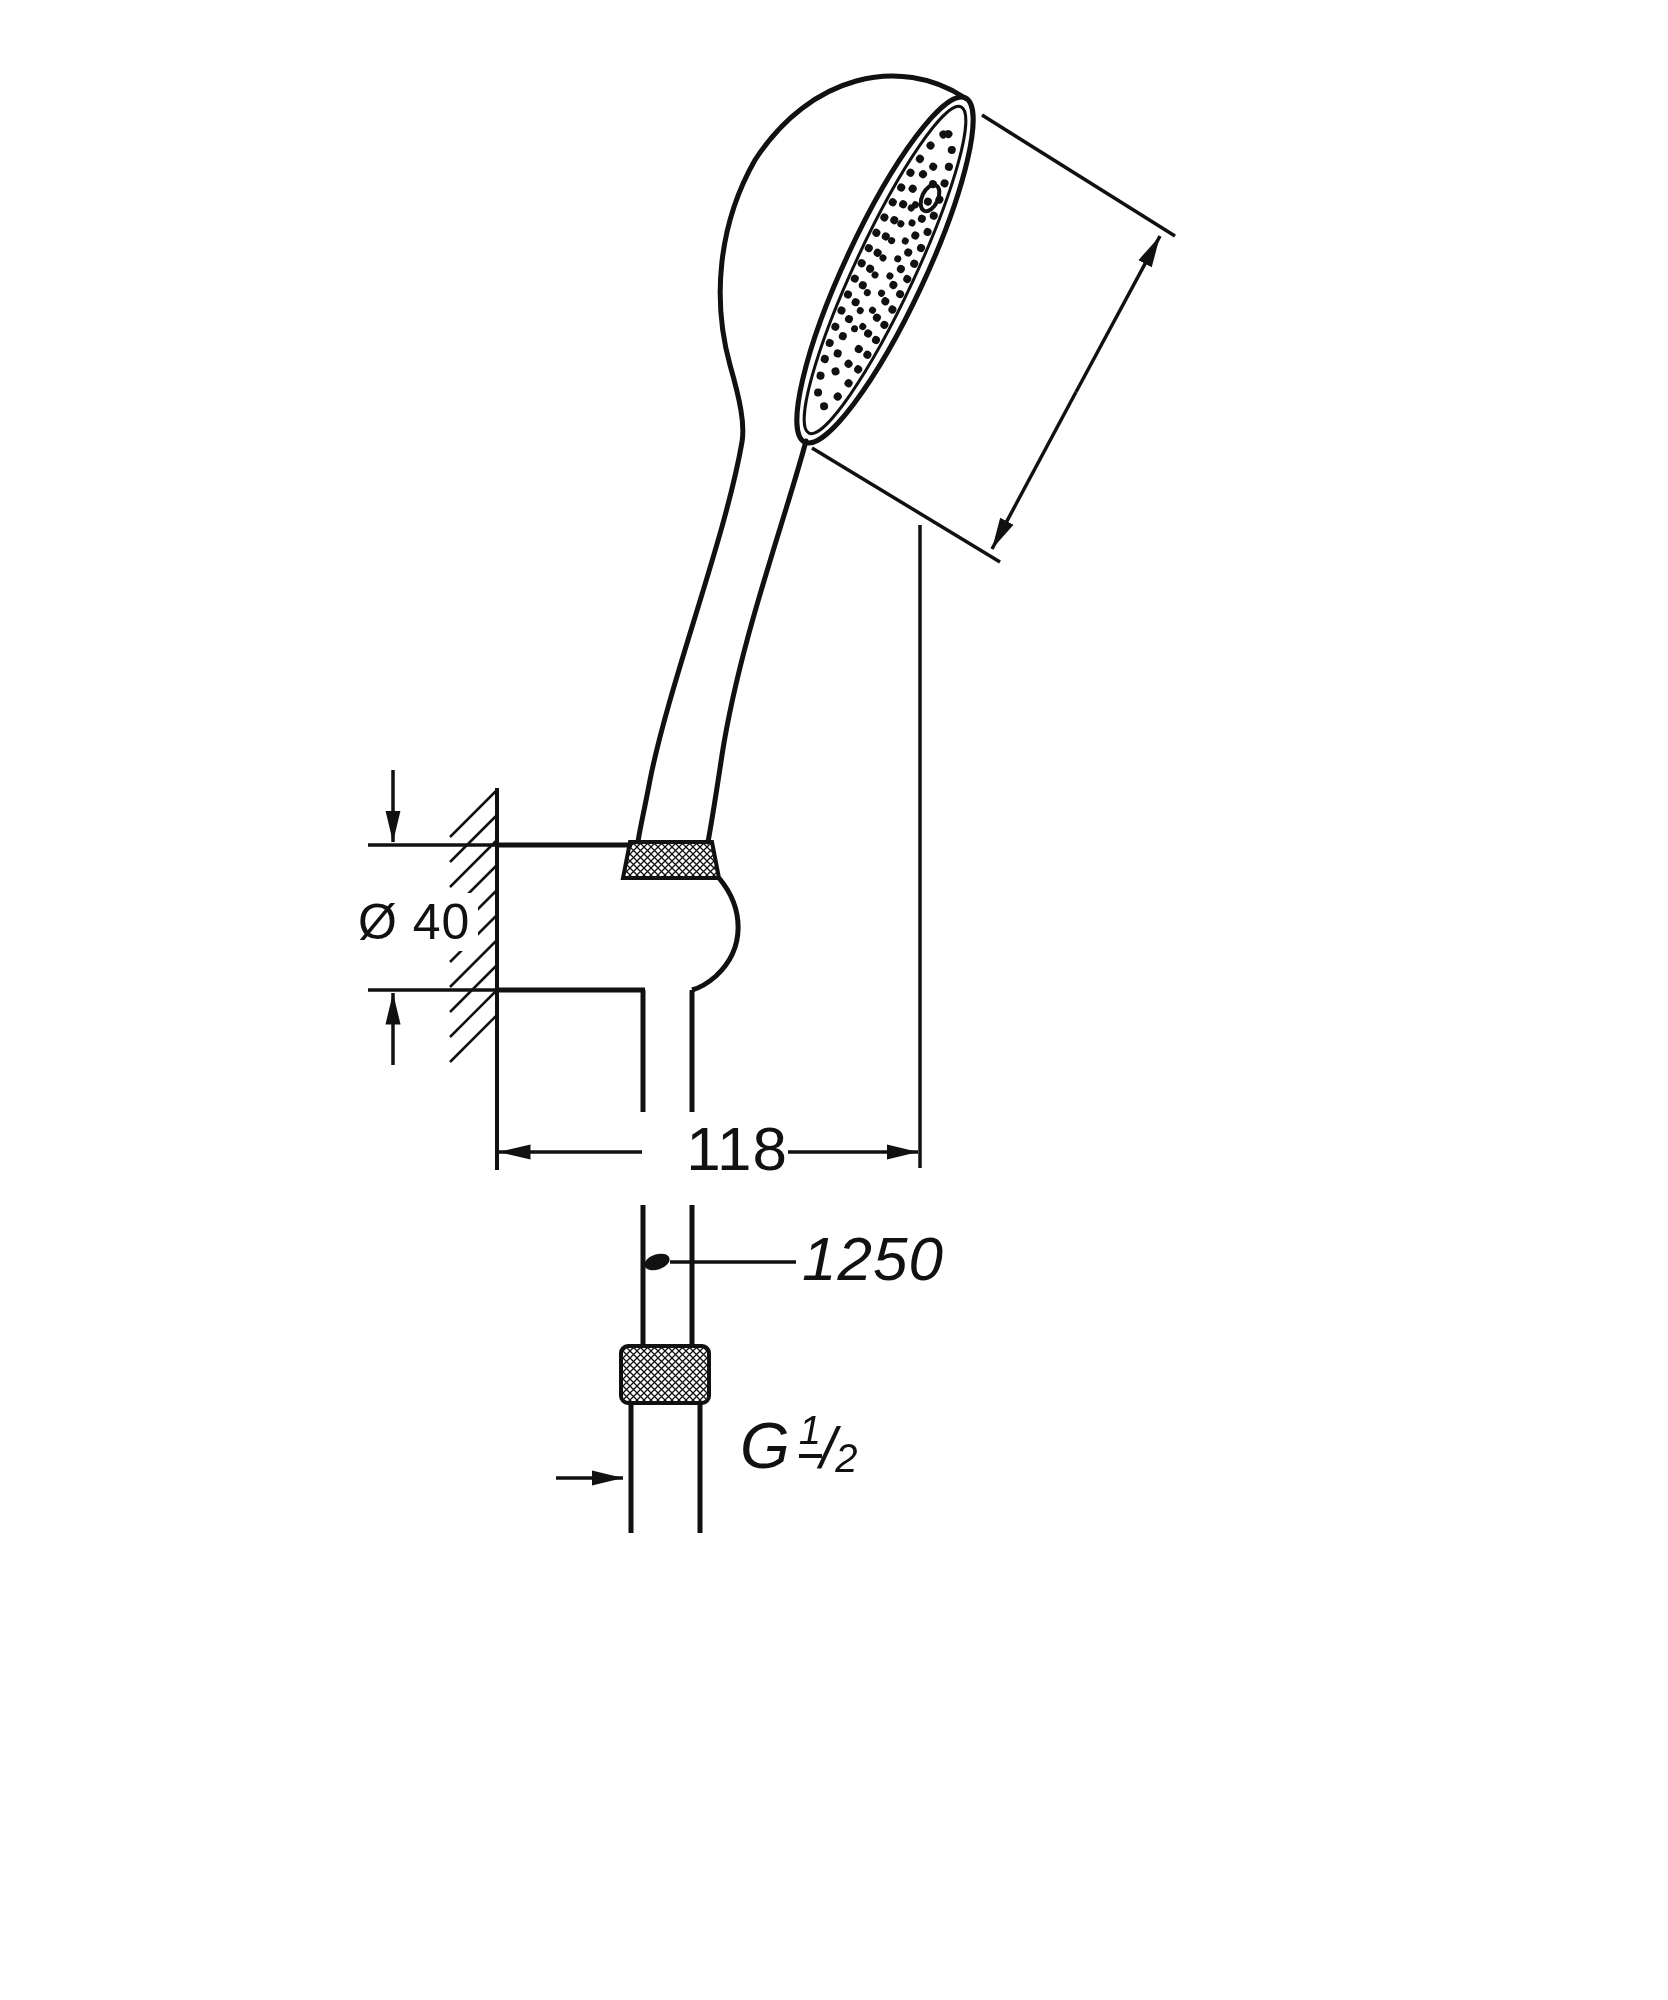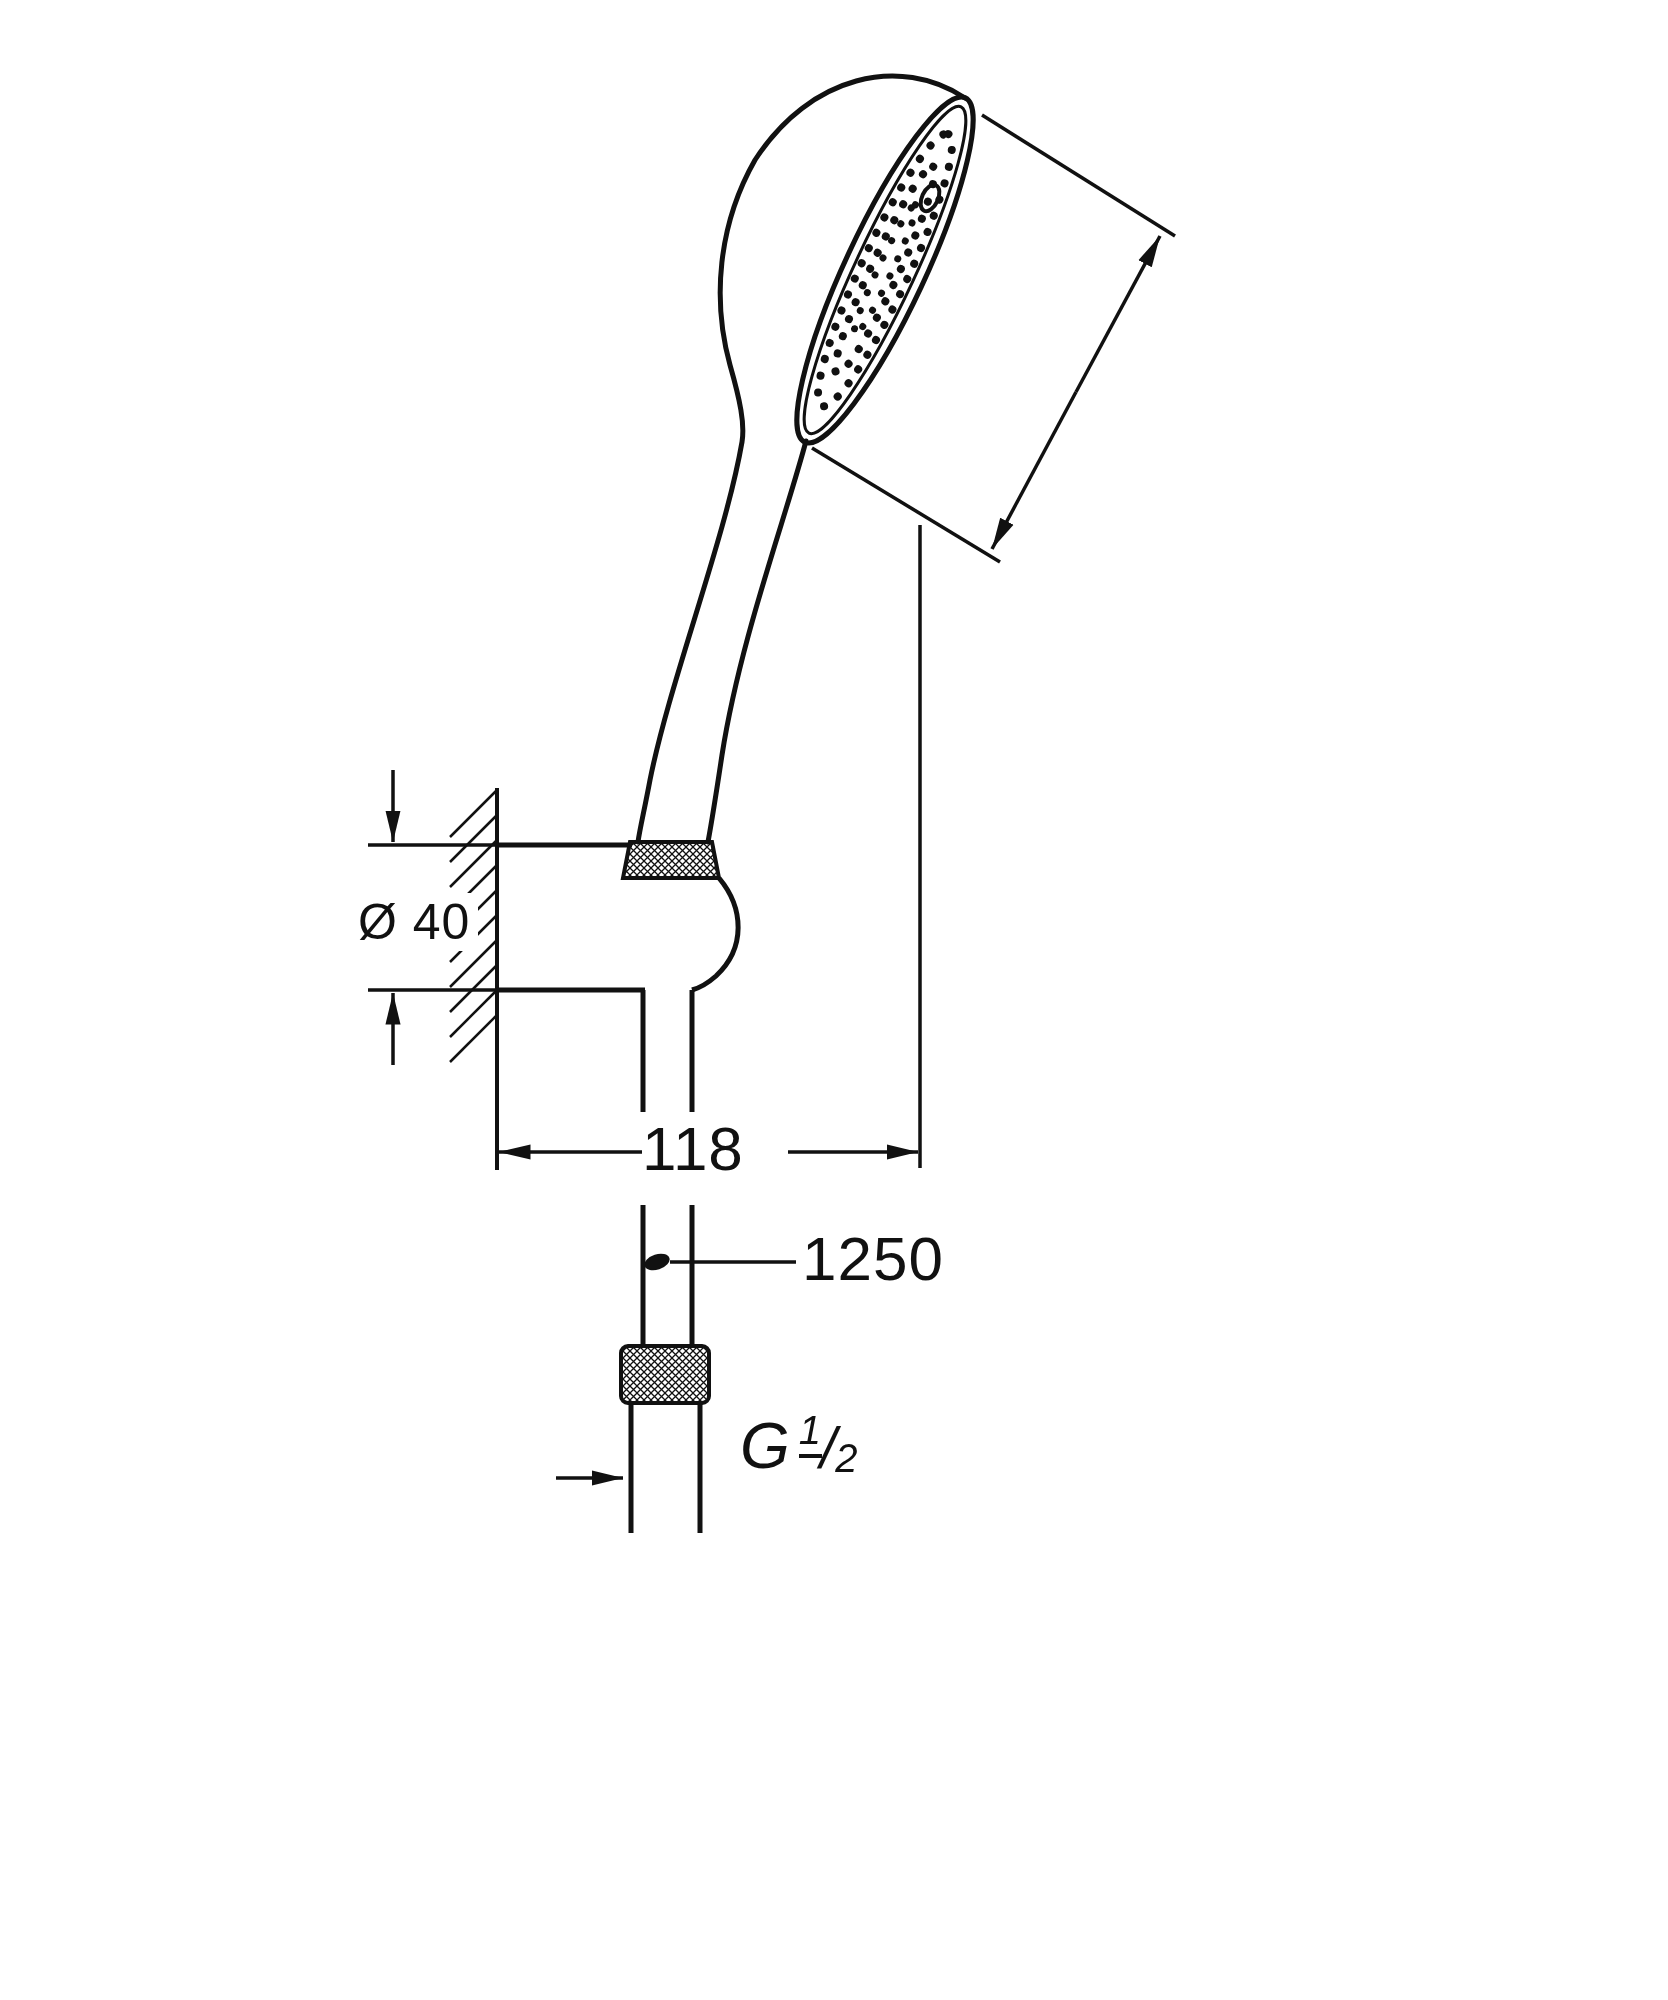--- a/index.html
+++ b/index.html
@@ -14,22 +14,22 @@
   .stage svg{position:absolute;left:0;top:0;}
   .lbl{
     position:absolute;
     white-space:nowrap;
     line-height:1;
     color:#111;
     letter-spacing:1px;
   }
   .lbl-d100{left:1002px;top:352px;font-size:64px;background:#fff;padding:4px 10px;}
   .lbl-d40{left:350px;top:893px;font-size:50px;background:#fff;padding:4px 8px;}
-  .lbl-118{left:642px;top:1114px;width:146px;font-size:62px;text-align:left;background:#fff;padding:4px 0;}
-  .lbl-1250{left:802px;top:1228px;font-size:62px;}
+  .lbl-118{left:642px;top:1114px;width:146px;font-size:62px;text-align:right;background:#fff;padding:4px 0;}
+  .lbl-1250{left:802px;top:1228px;font-size:62px;font-style:italic;}
   .lbl-thread{left:740px;top:1414px;font-size:64px;font-style:italic;}
   .lbl-thread .sup{
     font-size:40px;position:relative;top:-24px;margin-left:8px;
     border-bottom:4px solid #111;padding-bottom:2px;
   }
   .lbl-thread .slash{font-size:58px;margin:0 -2px;}
   .lbl-thread .sub{font-size:40px;position:relative;top:4px;}
 </style>
 </head>
 <body>

